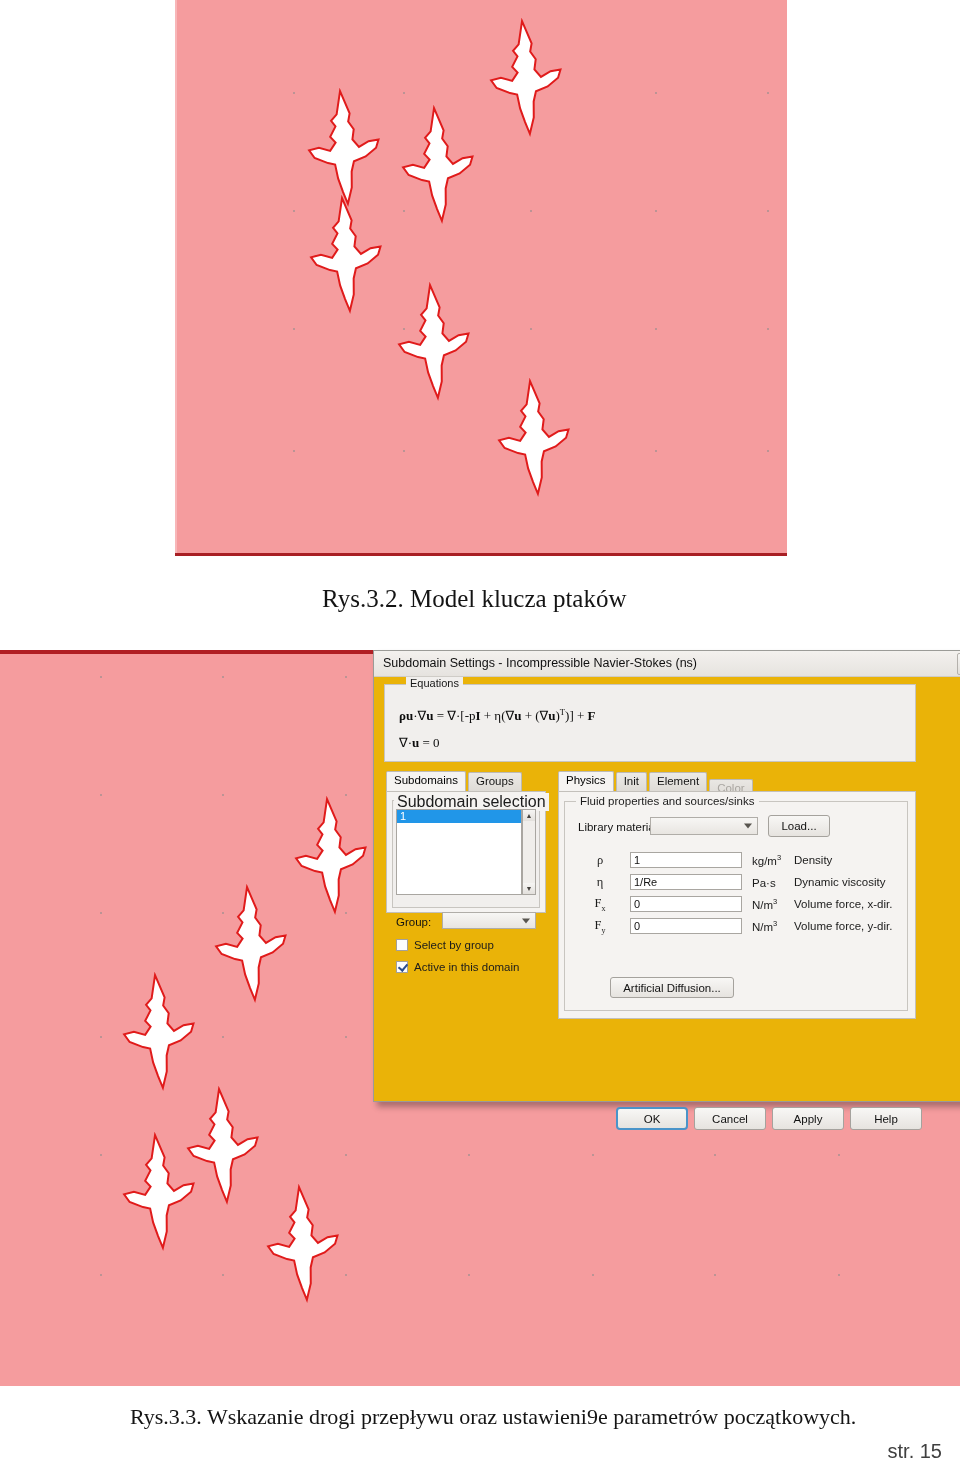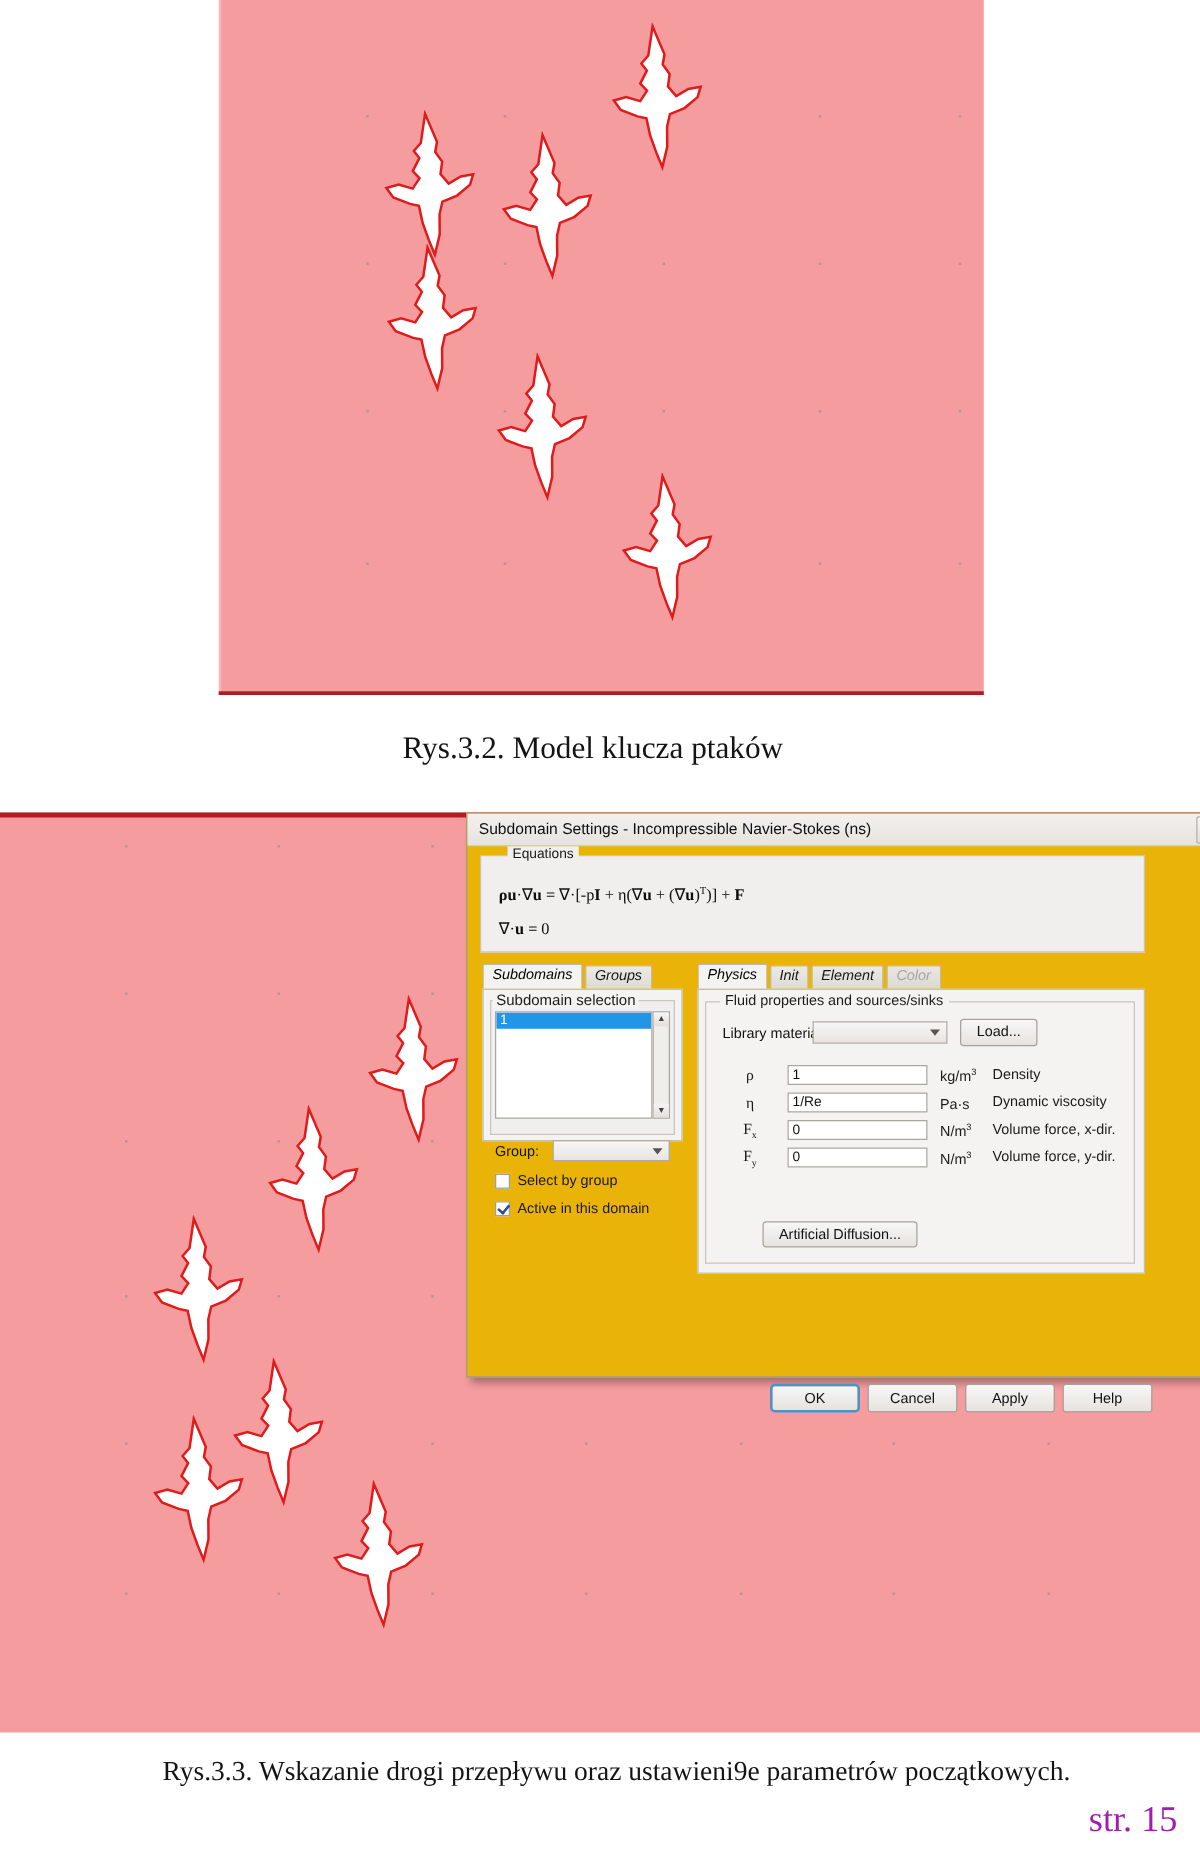--- a/index.html
+++ b/index.html
@@ -63,23 +63,23 @@
   }
   #caption-bottom {
     left: 130px;
     top: 1404px;
     font-size: 22px;
   }
   #page-footer {
     position: absolute;
     right: 18px;
     top: 1440px;
-    font-size: 29px;
-    font-family: Liberation Serif, serif;
-    color: #a21caf;
+    font-size: 20px;
+    font-family: Liberation Sans, sans-serif;
+    color: #404040;
   }
 
   
   #dialog {
     position: absolute;
     left: 373px;
     top: 650px;
     width: 628px;
     height: 452px;
     background: #eab308;
@@ -155,23 +155,22 @@
   }
   #equation-1 { top: 22px; }
   #equation-2 { top: 50px; }
   .eq-b { font-weight: bold; }
   sup.eq { font-size: 8.5px; vertical-align: super; }
 
   
   .tabstrip {
     position: absolute;
     display: flex;
-    align-items: flex-end;
+    align-items: center;
     height: 20px;
-    font-style: italic;
   }
   .tab {
     border: 1px solid #bdbab5;
     border-bottom: none;
     background: linear-gradient(#eceae6, #dedbd6);
     padding: 2px 7px 3px 7px;
     font-size: 11.5px;
     color: #141414;
     cursor: pointer;
     margin-right: 2px;
@@ -208,21 +207,21 @@
     height: 108px;
     border: 1px solid #c8c5c0;
     box-sizing: border-box;
   }
   #subdomain-selection-legend {
     position: absolute;
     left: 20px;
     top: 142px;
     background: #f5f3f1;
     padding: 0 3px;
-    font-size: 12px;
+    font-size: 16px;
   }
   #subdomain-list {
     position: absolute;
     left: 22px;
     top: 158px;
     width: 126px;
     height: 86px;
     background: #ffffff;
     border: 1px solid #a9a6a1;
     box-sizing: border-box;

